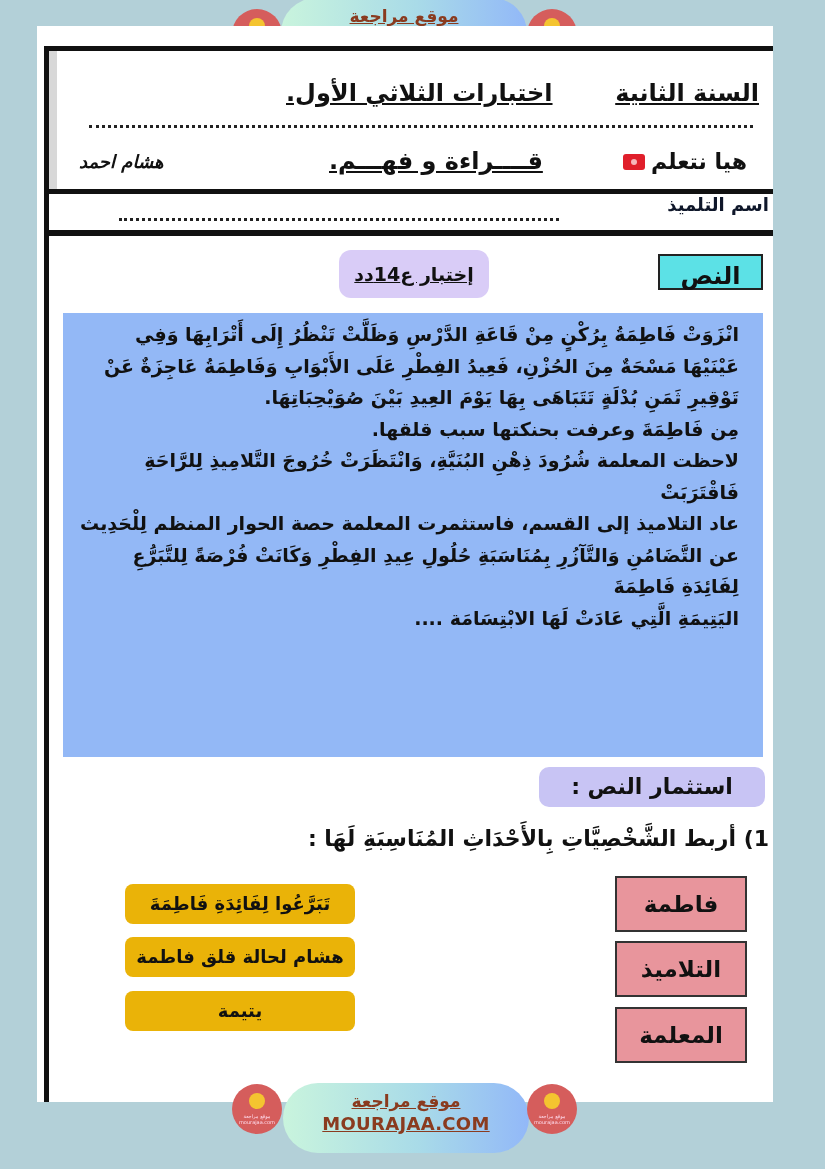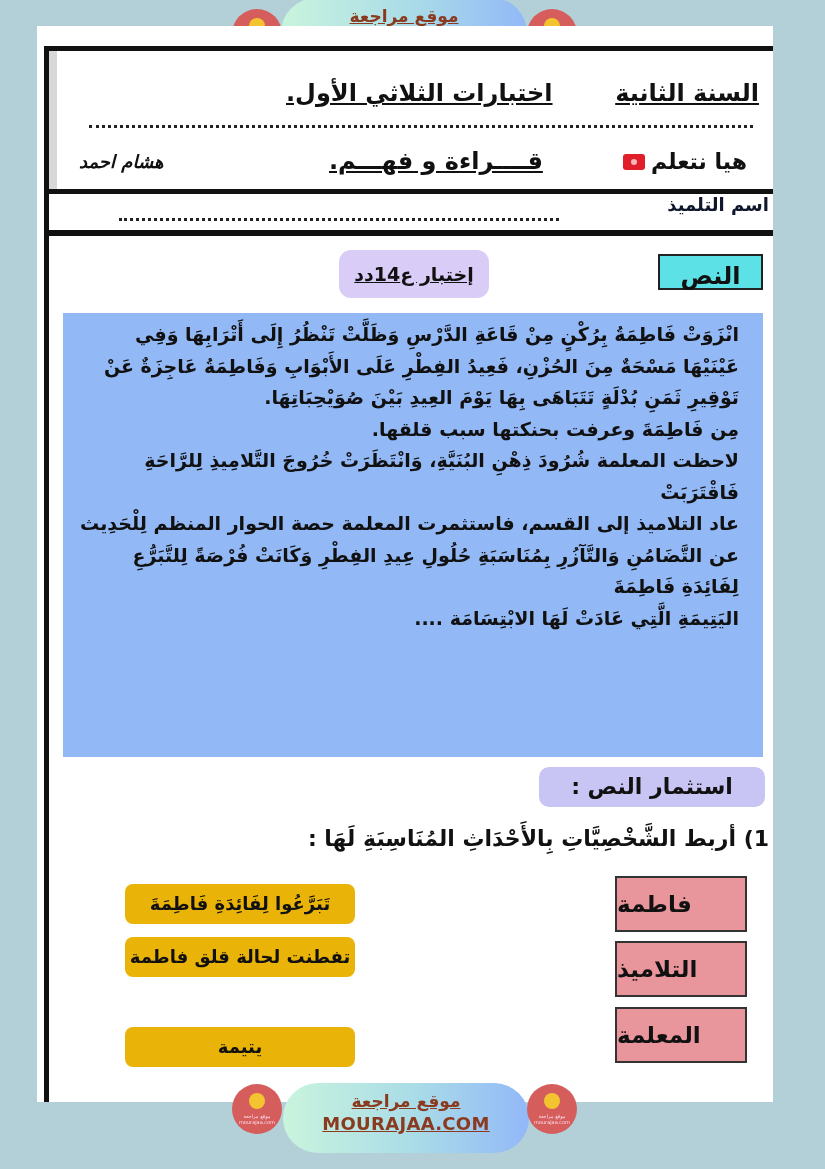--- a/index.html
+++ b/index.html
@@ -110,21 +110,21 @@
       font-size: 22px; font-weight: bold; color: #111; direction: rtl;
       text-align: center; line-height: 40px;
     }
     .q1 {
       position: absolute; right: 4px; top: 800px;
       font-size: 22px; font-weight: bold; color: #111; direction: rtl;
     }
     .char-box {
       position: absolute; left: 578px; width: 132px; height: 56px;
       background: #e8959c; border: 2px solid #333;
-      font-size: 23px; font-weight: bold; color: #111; text-align: left; line-height: 52px;
+      font-size: 23px; font-weight: bold; color: #111; text-align: center; line-height: 52px;
       direction: rtl;
     }
     .event-box {
       position: absolute; left: 88px; width: 230px; height: 40px;
       background: #eab308; border-radius: 8px;
       font-size: 18px; font-weight: bold; color: #111; text-align: center; line-height: 40px;
       direction: rtl;
     }
     
     .wm-pill {
@@ -201,22 +201,22 @@
   </div>
 
   <div class="istithmar">استثمار النص :</div>
   <div class="q1">1) أربط الشَّخْصِيَّاتِ بِالأَحْدَاثِ المُنَاسِبَةِ لَهَا :</div>
 
   <div class="char-box" style="top:850px;">فاطمة</div>
   <div class="char-box" style="top:915px;">التلاميذ</div>
   <div class="char-box" style="top:981px;">المعلمة</div>
 
   <div class="event-box" style="top:858px;">تَبَرَّعُوا لِفَائِدَةِ فَاطِمَةَ</div>
-  <div class="event-box" style="top:911px;">تفطنت لحالة قلق فاطمة</div>
-  <div class="event-box" style="top:1001px;">يتيمة</div>
+  <div class="event-box" style="top:911px;">هشام لحالة قلق فاطمة</div>
+  <div class="event-box" style="top:965px;">يتيمة</div>
 </div>
 
 <div class="wm-circle" style="left:232px; top:1084px;">
   <span class="logo"></span>
   <span class="tiny"><span>موقع مراجعة</span><br><span>mourajaa.com</span></span>
 </div>
 <div class="wm-pill" style="left:283px; top:1083px;">
   <span class="ar">موقع مراجعة</span>
   <span class="en">MOURAJAA.COM</span>
 </div>

